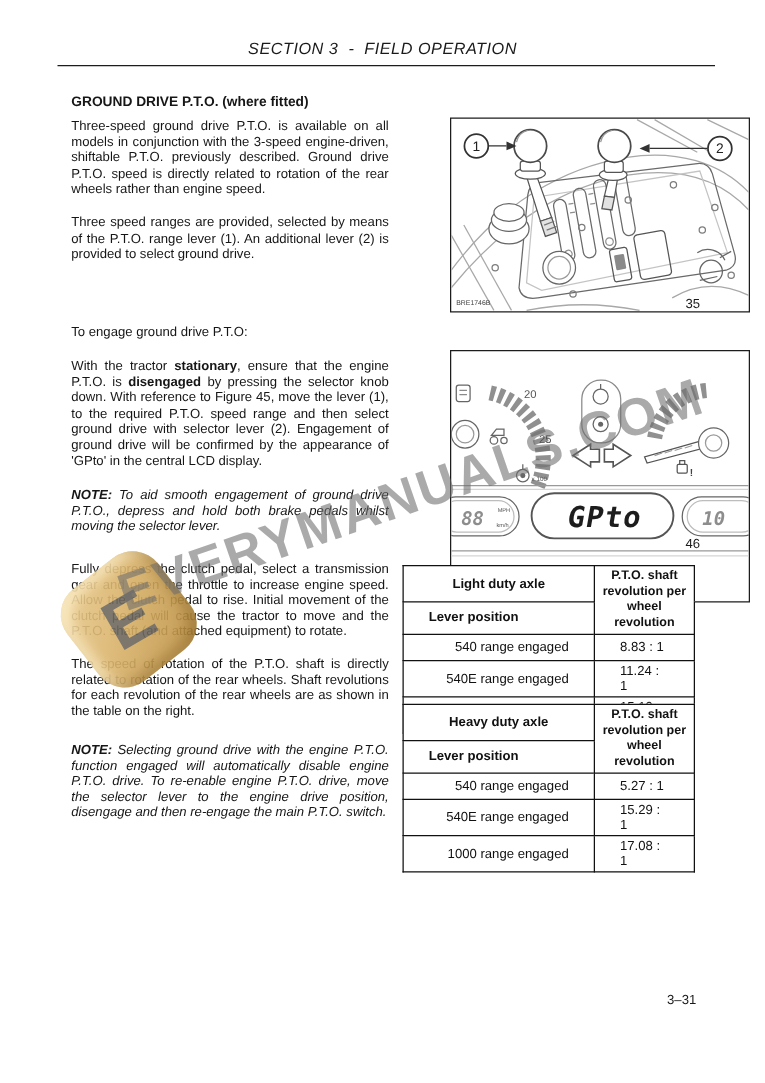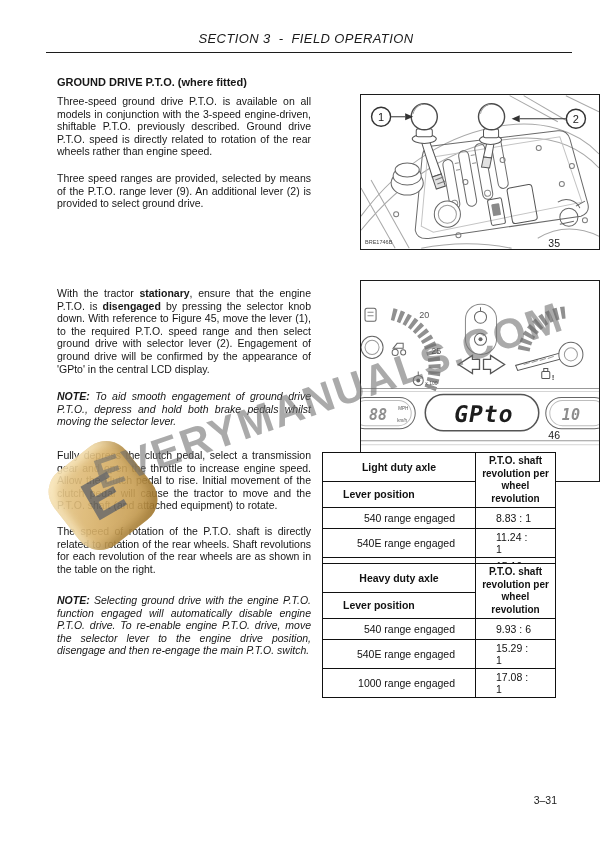--- a/index.html
+++ b/index.html
@@ -58,21 +58,22 @@
 <body>
 
 <div class="page">
 
   <div class="header-title">SECTION 3  -  FIELD OPERATION</div>
   <div class="header-rule"></div>
 
   <div class="col-left">
     <h2 class="blk article-title" style="top:76px">GROUND DRIVE P.T.O. (where fitted)</h2>
     <p class="blk" style="top:95px">Three-speed ground drive P.T.O. is available on all models in conjunction with the 3-speed engine-driven, shiftable P.T.O. previously described. Ground drive P.T.O. speed is directly related to rotation of the rear wheels rather than engine speed.</p>
-    <p class="blk" style="top:172px">Three speed ranges are provided, selected by means of the P.T.O. range lever (9). An additional lever (2) is provided to select ground drive.</p>
+    <p class="blk" style="top:172px">Three speed ranges are provided, selected by means of the P.T.O. range lever (1). An additional lever (2) is provided to select ground drive.</p>
+    <p class="blk" style="top:260px">To engage ground drive P.T.O:</p>
     <p class="blk" style="top:287px"><span>With the tractor </span><span class="b">stationary</span><span>, ensure that the engine P.T.O. is </span><span class="b">disengaged</span><span> by pressing the selector knob down. With reference to Figure 45, move the lever (1), to the required P.T.O. speed range and then select ground drive with selector lever (2). Engagement of ground drive will be confirmed by the appearance of 'GPto' in the central LCD display.</span></p>
     <p class="blk note" style="top:390px"><span class="label">NOTE:</span><span> To aid smooth engagement of ground drive P.T.O., depress and hold both brake pedals whilst moving the selector lever.</span></p>
     <p class="blk" style="top:449px">Fully depress the clutch pedal, select a transmission gear and open the throttle to increase engine speed. Allow the clutch pedal to rise. Initial movement of the clutch pedal will cause the tractor to move and the P.T.O. shaft (and attached equipment) to rotate.</p>
     <p class="blk" style="top:525px">The speed of rotation of the P.T.O. shaft is directly related to rotation of the rear wheels. Shaft revolutions for each revolution of the rear wheels are as shown in the table on the right.</p>
     <p class="blk note" style="top:594px"><span class="label">NOTE:</span><span> Selecting ground drive with the engine P.T.O. function engaged will automatically disable engine P.T.O. drive. To re-enable engine P.T.O. drive, move the selector lever to the engine drive position, disengage and then re-engage the main P.T.O. switch.</span></p>
   </div>
 
   <div class="col-right">
 
     <figure class="fig" style="top:78px;height:156px">
@@ -274,21 +275,21 @@
       <tbody>
         <tr>
           <th class="axle">Heavy duty axle</th>
           <th class="ratio" rowspan="2">P.T.O. shaft revolution per wheel revolution</th>
         </tr>
         <tr>
           <th class="lever">Lever position</th>
         </tr>
         <tr>
           <td class="lever-cell">540 range engaged</td>
-          <td class="ratio-cell">9.93 : 6</td>
+          <td class="ratio-cell">5.27 : 1</td>
         </tr>
         <tr>
           <td class="lever-cell">540E range engaged</td>
           <td class="ratio-cell">15.29 : 1</td>
         </tr>
         <tr>
           <td class="lever-cell">1000 range engaged</td>
           <td class="ratio-cell">17.08 : 1</td>
         </tr>
       </tbody>

